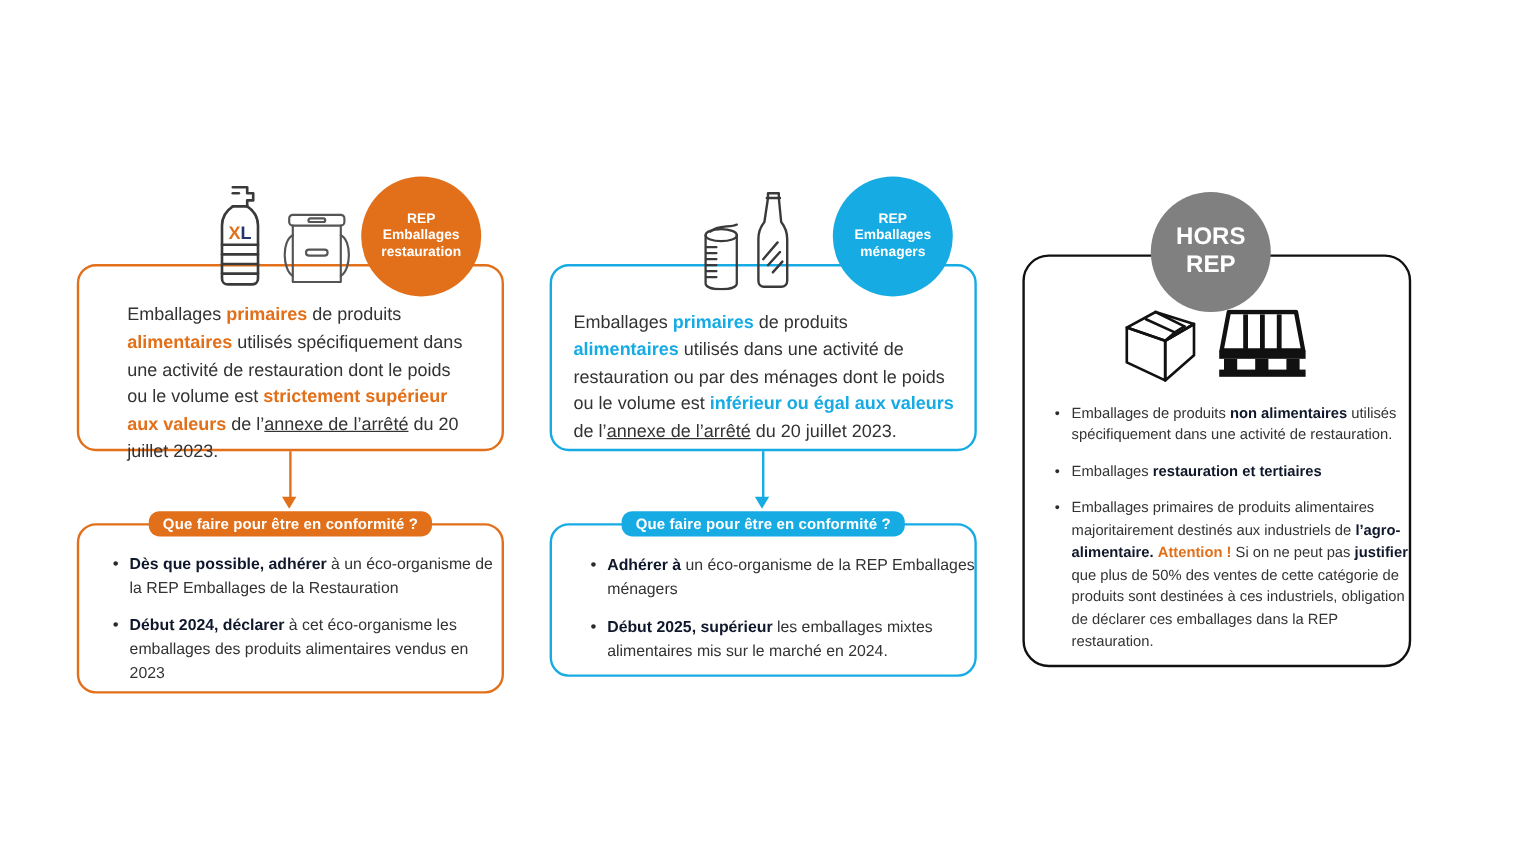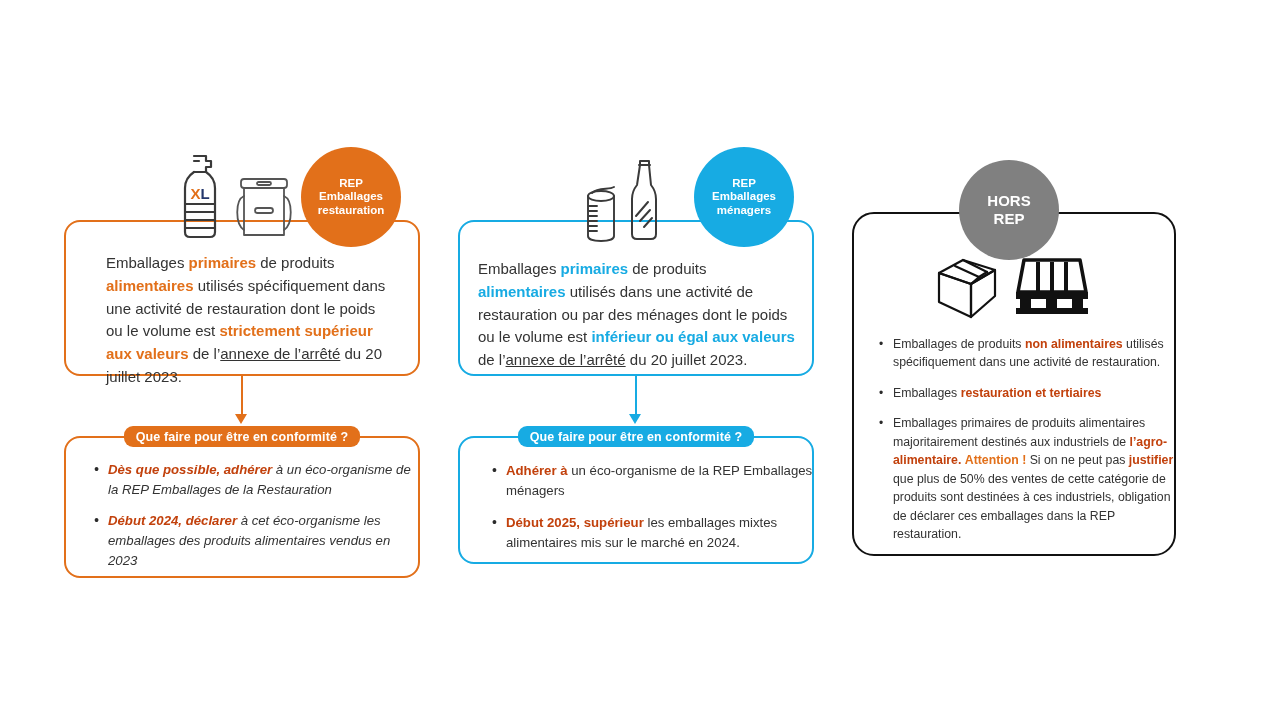--- a/index.html
+++ b/index.html
@@ -53,21 +53,21 @@
   .pill.orange{background:#E2701A;}
   .pill.blue{background:#17ABE3;}
 
   
   .body-text{
     position:absolute;
     font-size:15px;
     line-height:1.52;
     color:#333;
   }
-  .b{font-weight:bold;color:#c2410c;}
+  .b{font-weight:bold;color:#0f172a;}
   .o{color:#E2701A;font-weight:bold;}
   .bl{color:#17ABE3;font-weight:bold;}
   .u{text-decoration:underline;}
 
   ul.bl-list{
     position:absolute;
     margin:0;padding:0 0 0 16px;
     font-size:13.2px;line-height:1.54;color:#333;
     list-style:none;
   }
@@ -149,21 +149,21 @@
     <span class="o">strictement supérieur aux valeurs</span> de l’<span class="u">annexe de l’arrêté</span> du 20 juillet 2023.
   </div>
 
   <div class="arrow-line" style="left:241px;top:376px;height:42px;"></div>
   <div class="arrow-head" style="left:235px;top:414px;"></div>
 
   <div class="card" style="left:64px;top:436px;width:356px;height:142px;"></div>
 
   <div class="pill orange" style="left:124px;top:426px;width:236px;height:21px;">Que faire pour être en conformité ?</div>
 
-  <ul class="bl-list" style="left:92px;top:460px;width:308px;font-style:italic;">
+  <ul class="bl-list" style="left:92px;top:460px;width:308px;">
     <li>
       <span class="b">Dès que possible, adhérer</span> à un éco-organisme de la REP Emballages de la Restauration
     </li>
     <li>
       <span class="b">Début 2024, déclarer</span> à cet éco-organisme les emballages des produits alimentaires vendus en 2023
     </li>
   </ul>
 
   <div class="card blue" style="left:458px;top:220px;width:356px;height:156px;"></div>
 
@@ -215,21 +215,21 @@
     <li>
       <span class="b">Adhérer à</span> un éco-organisme de la REP Emballages ménagers
     </li>
     <li>
       <span class="b">Début 2025, supérieur</span> les emballages mixtes alimentaires mis sur le marché en 2024.
     </li>
   </ul>
 
   <div class="card black" style="left:852px;top:212px;width:324px;height:344px;"></div>
 
-  <div class="circle grey" style="left:959px;top:160px;width:100px;height:100px;font-size:15px;">
+  <div class="circle grey" style="left:959px;top:160px;width:100px;height:100px;font-size:20px;">
     <div>
       <div>HORS</div>
       <div>REP</div>
     </div>
   </div>
 
   <div class="icon-wrap" style="left:933px;top:256px;width:68px;height:64px;">
     <svg width="68" height="64" viewBox="0 0 68 64">
       <g fill="none" stroke="#111" stroke-width="2.2" stroke-linejoin="round" stroke-linecap="round">
         <path d="M6 17 L30 4 L62 14 L38 28 Z"></path>

